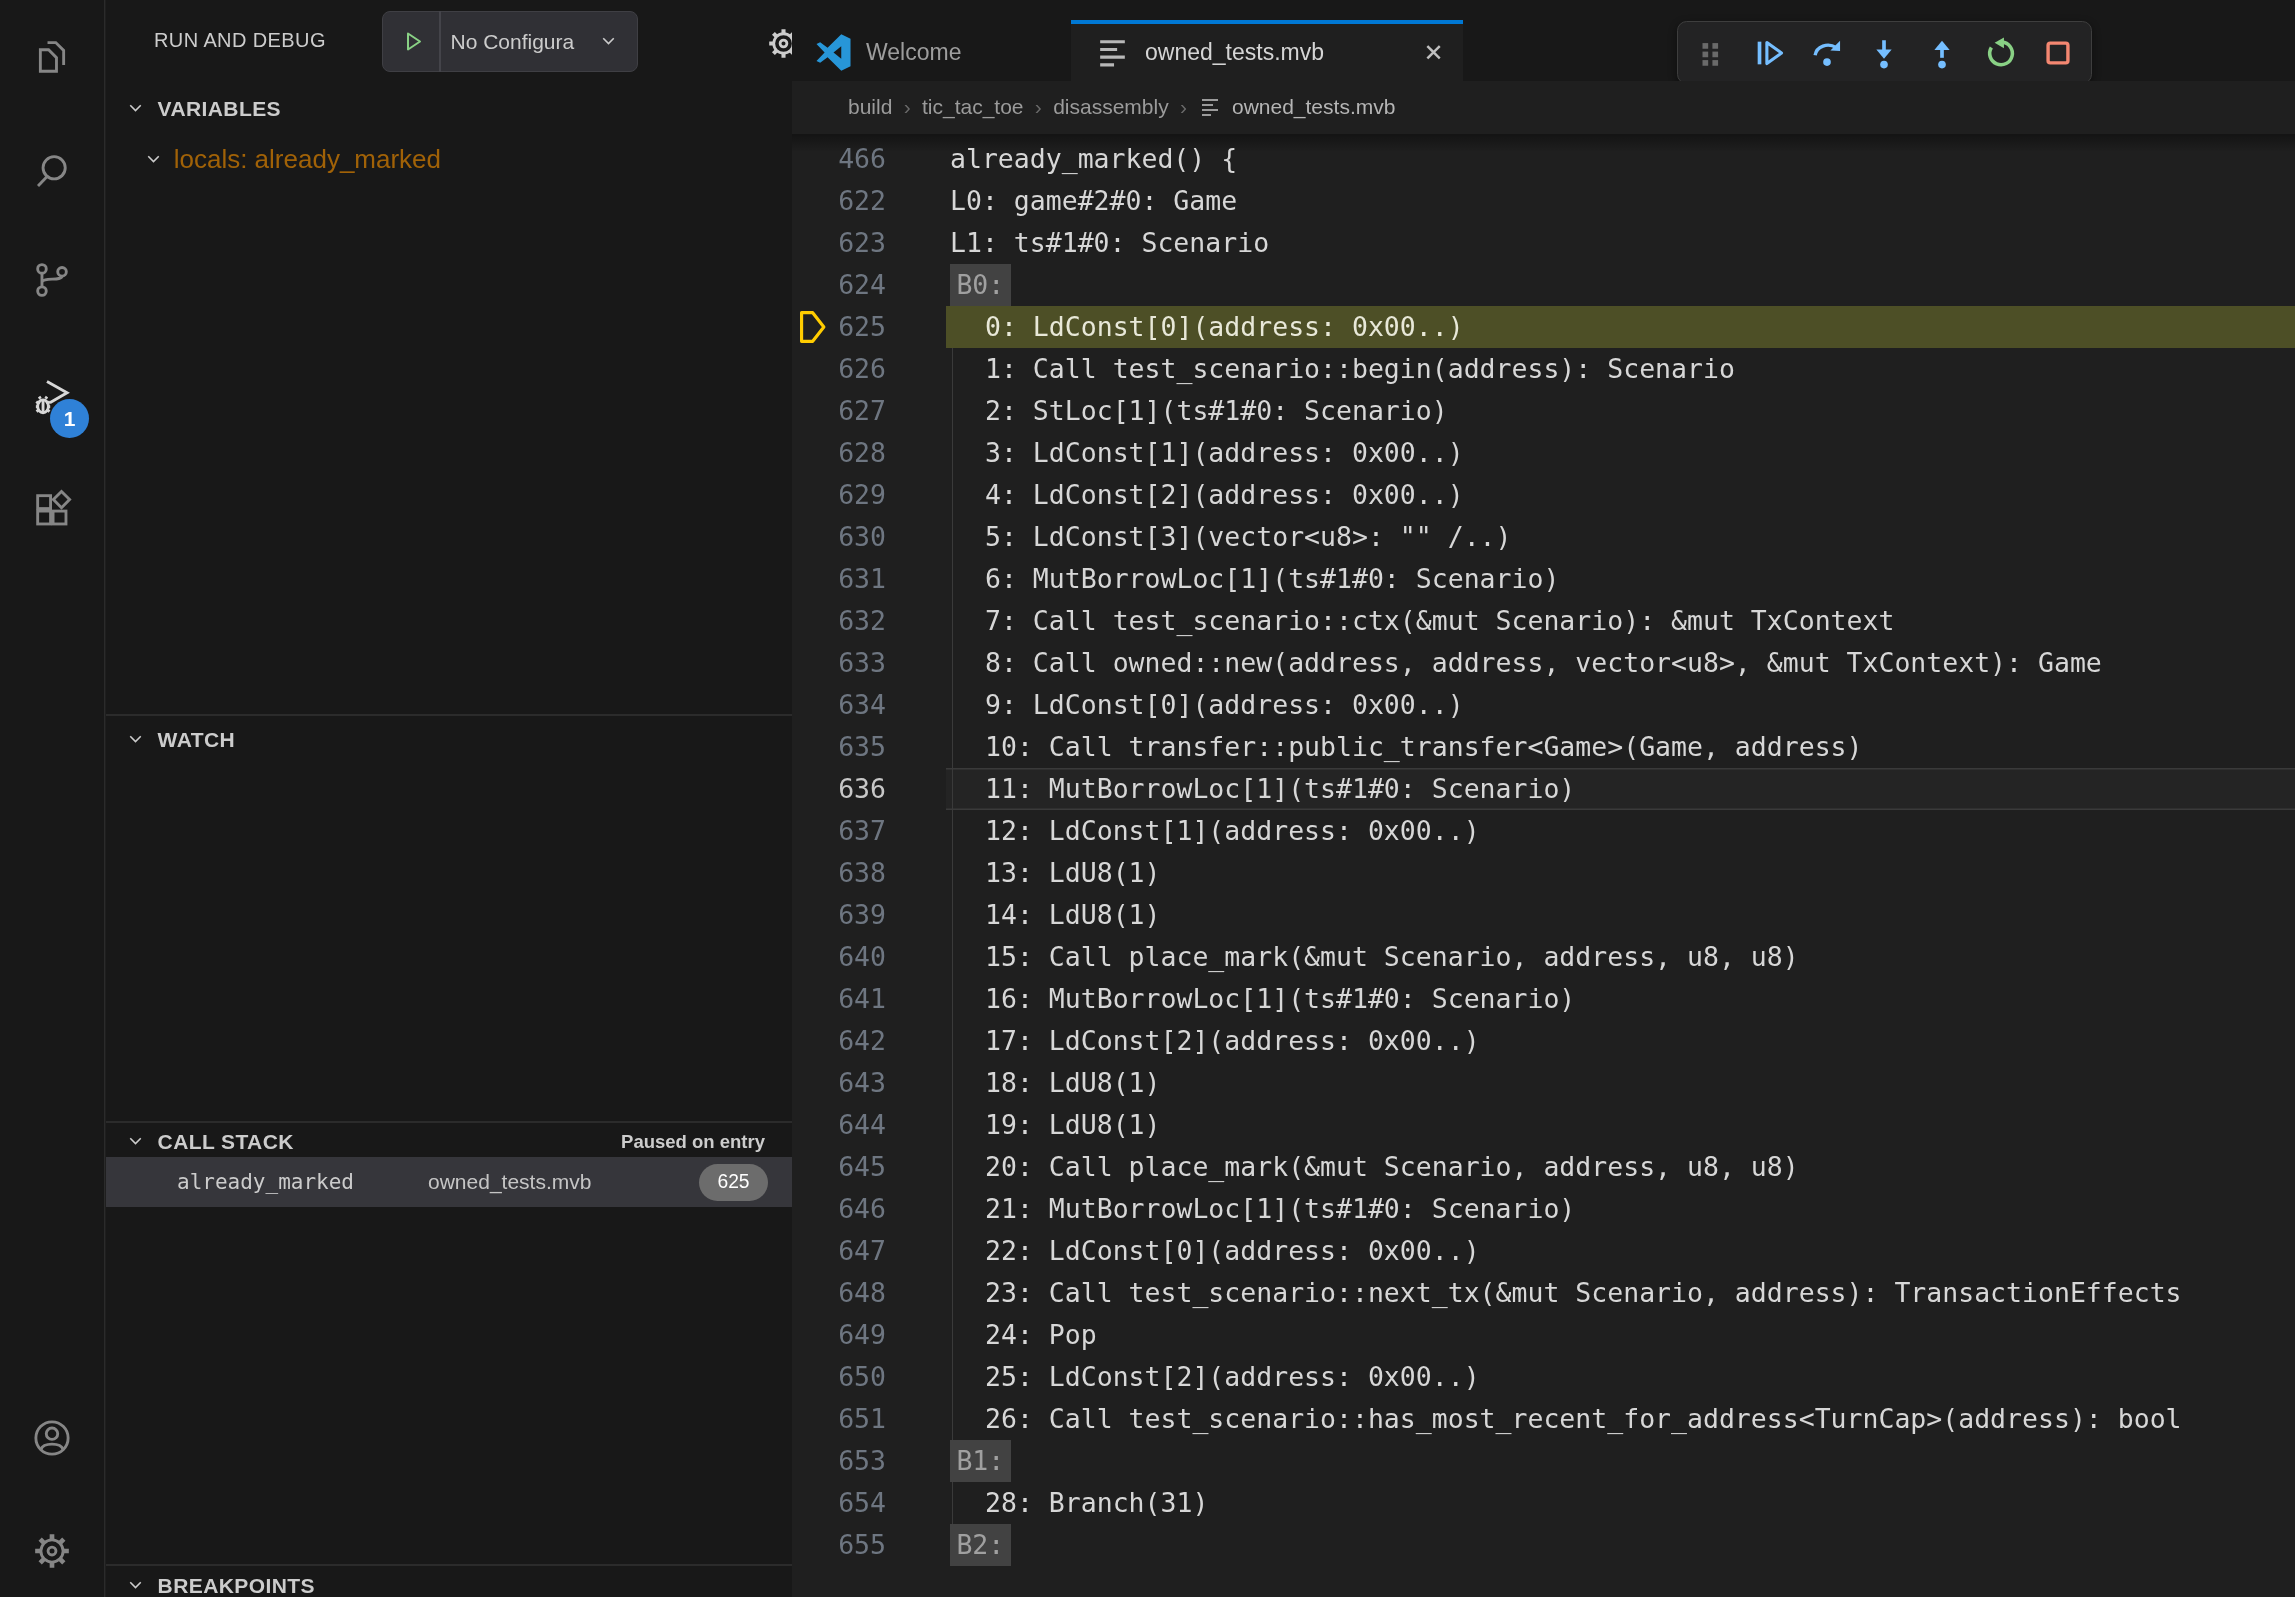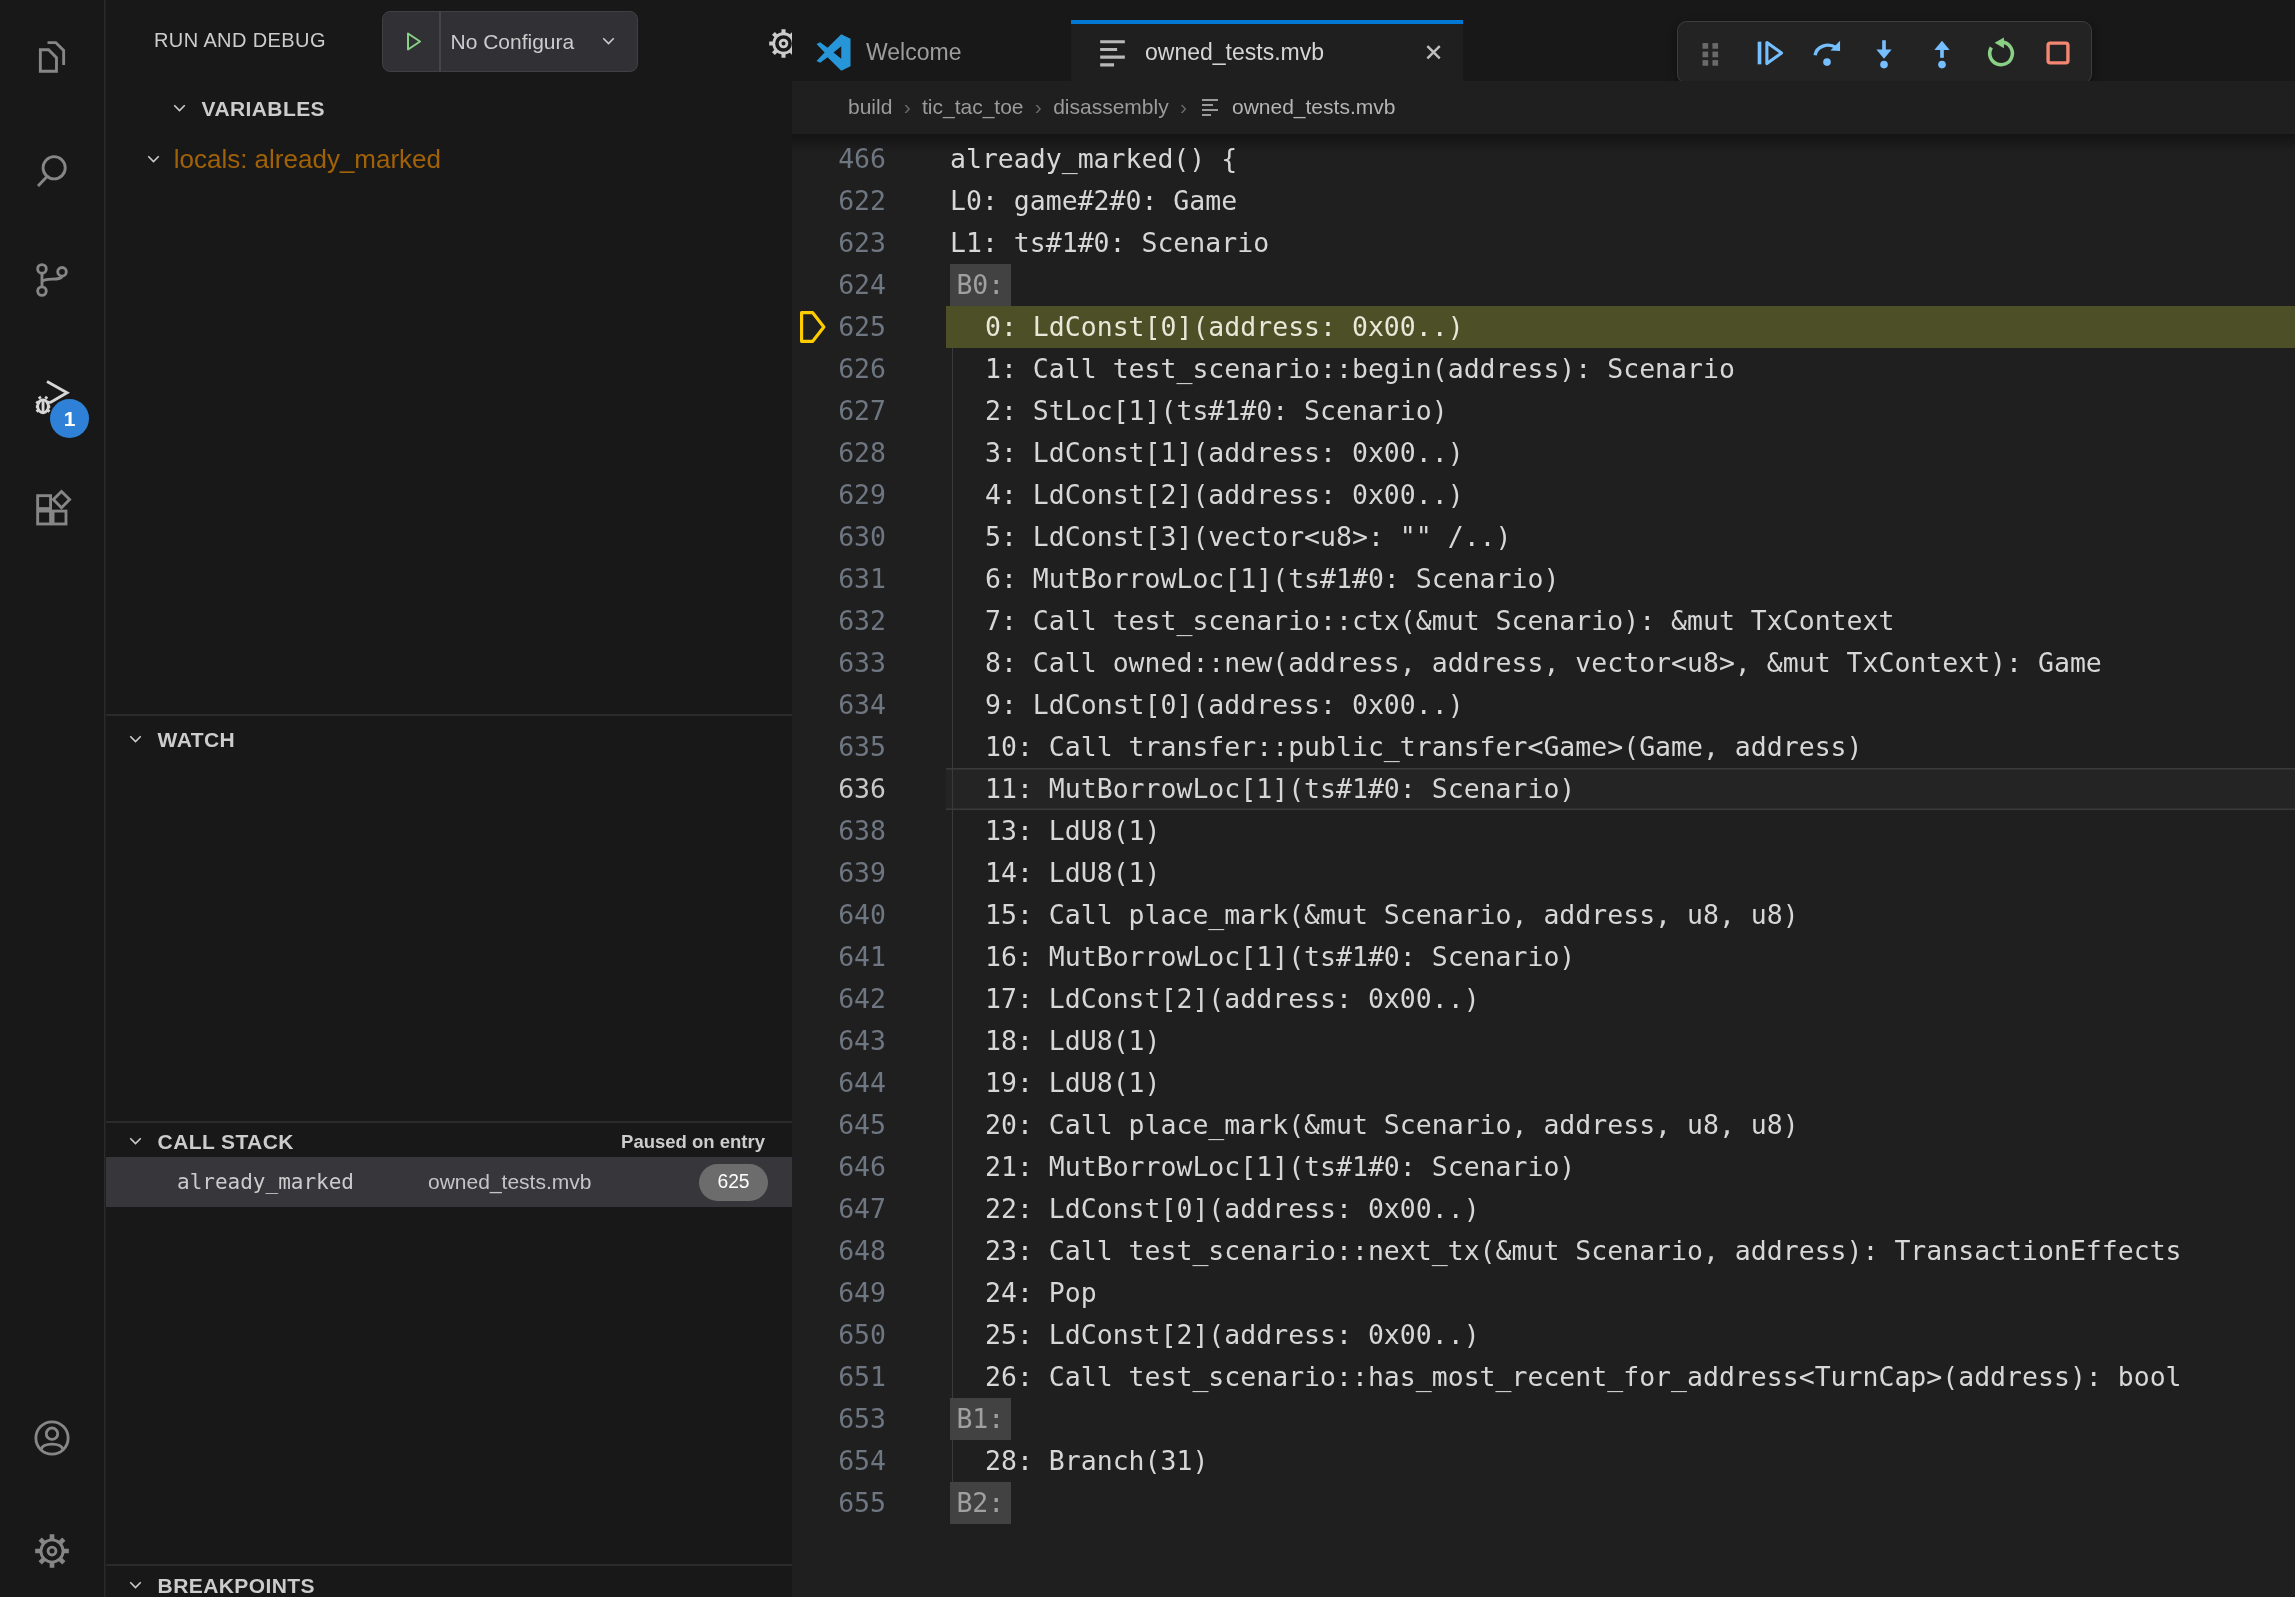--- a/index.html
+++ b/index.html
@@ -179,21 +179,21 @@
       </g>
     </svg>
   <svg class="sb-dots" viewBox="0 0 48 24">
       <g fill="#cccccc">
         <circle cx="8" cy="12" r="2.8"></circle>
         <circle cx="24" cy="12" r="2.8"></circle>
         <circle cx="40" cy="12" r="2.8"></circle>
       </g>
     </svg>
 
-  <div class="section-head" style="top:88px; height:42px;margin-left:44px;">
+  <div class="section-head" style="top:88px; height:42px;">
     <span class="chev"><svg viewBox="0 0 24 24">
           <path d="M6 9.5 L12 15.5 L18 9.5"></path>
         </svg></span>
     <span class="lbl">VARIABLES</span>
   </div>
 
   <div class="locals-row">
     <span class="chev"><svg viewBox="0 0 24 24">
           <path d="M6 9.5 L12 15.5 L18 9.5"></path>
         </svg></span>
@@ -379,20 +379,24 @@
       </div>
       <div class="row">
         <div class="gutter">635</div>
         <div class="content i1 guide">10: Call transfer::public_transfer&lt;Game&gt;(Game, address)</div>
       </div>
       <div class="row cur">
         <div class="gutter">636</div>
         <div class="content i1 guide">11: MutBorrowLoc[1](ts#1#0: Scenario)</div>
       </div>
       <div class="row">
+        <div class="gutter">637</div>
+        <div class="content i1 guide">12: LdConst[1](address: 0x00..)</div>
+      </div>
+      <div class="row">
         <div class="gutter">638</div>
         <div class="content i1 guide">13: LdU8(1)</div>
       </div>
       <div class="row">
         <div class="gutter">639</div>
         <div class="content i1 guide">14: LdU8(1)</div>
       </div>
       <div class="row">
         <div class="gutter">640</div>
         <div class="content i1 guide">15: Call place_mark(&amp;mut Scenario, address, u8, u8)</div>

